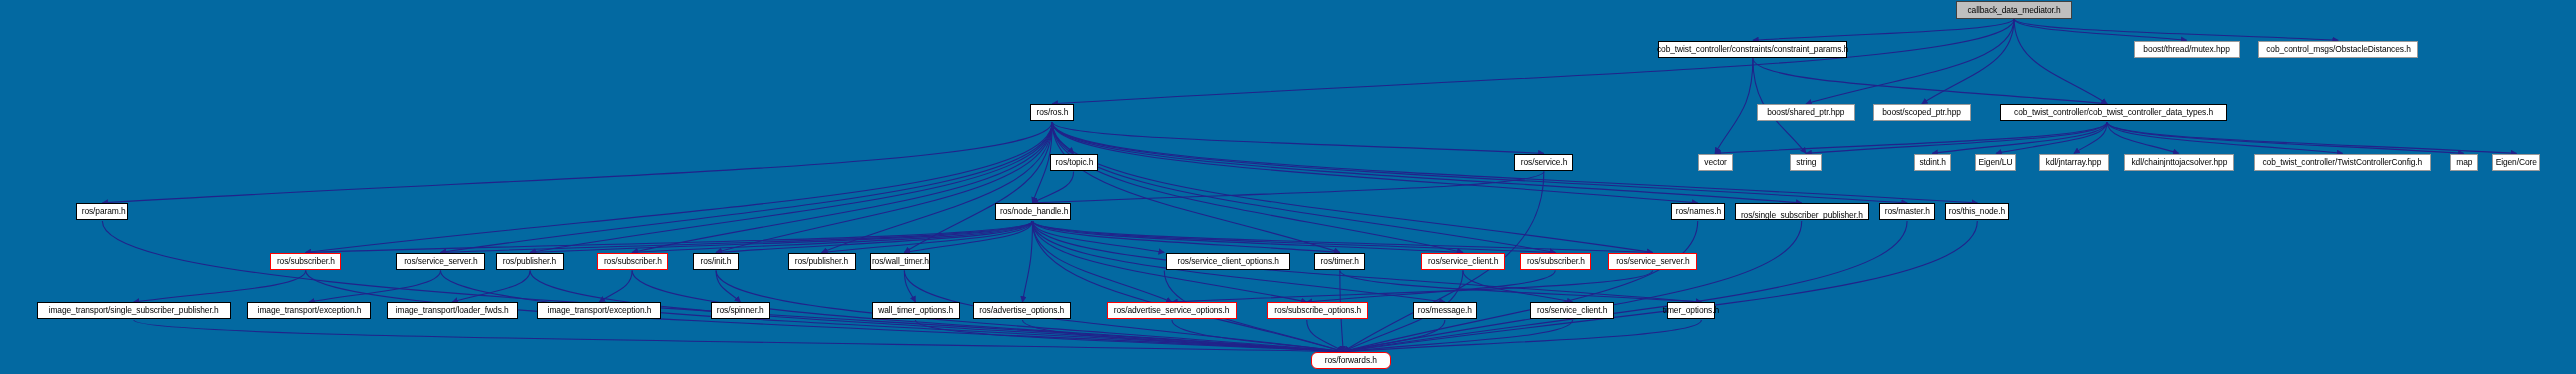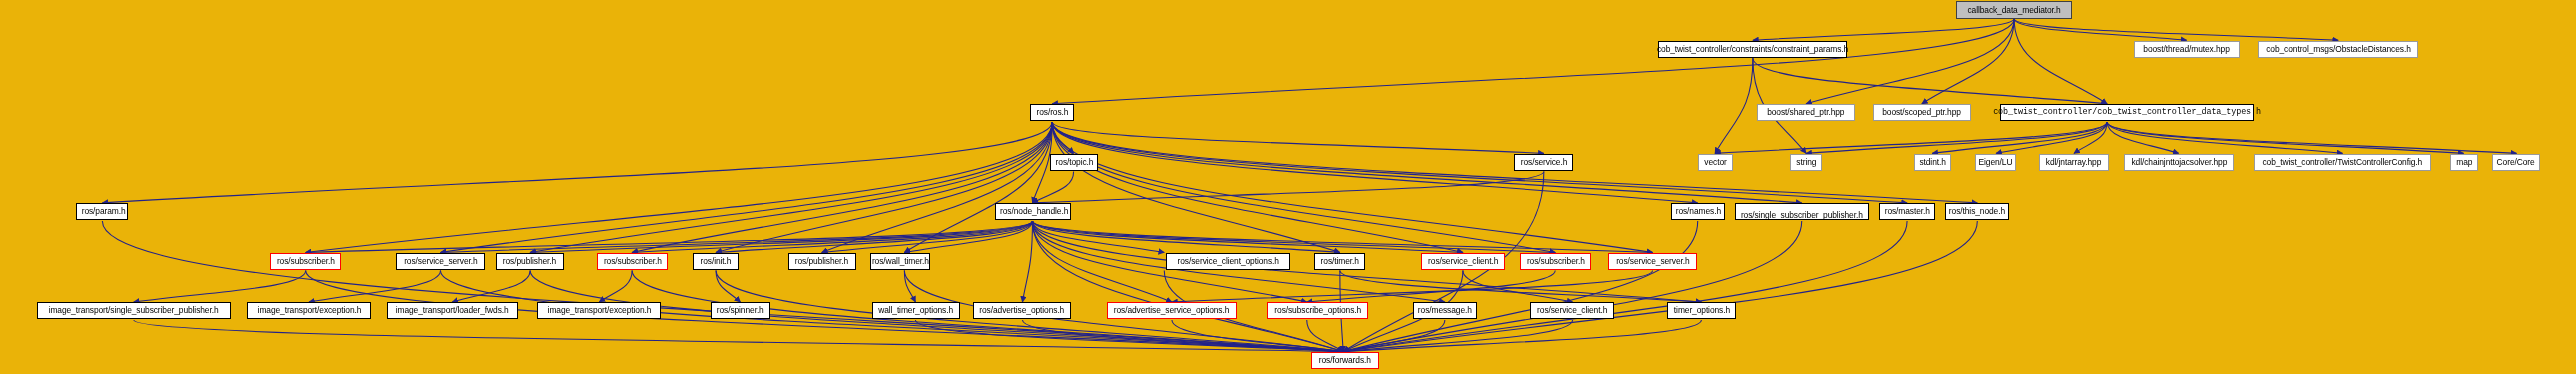--- a/index.html
+++ b/index.html
@@ -3,21 +3,21 @@
 <meta charset="utf-8">
 <style>
   html, body {
     margin: 0; padding: 0;
     background: #ffffff;
   }
   #graph {
     position: relative;
     width: 2576px;
     height: 375px;
-    background: #eab308;
+    background: #0369a1;
     font-family: "Liberation Sans", sans-serif;
     overflow: hidden;
   }
   #edges {
     position: absolute;
     left: 0; top: 0;
     width: 2576px;
     height: 375px;
     pointer-events: none;
   }
@@ -169,21 +169,21 @@
       </div>
       <div class="node " style="left: 2258px; top: 41px; width: 160px;">
         <span class="node-label">cob_control_msgs/ObstacleDistances.h</span>
       </div>
       <div class="node " style="left: 1757px; top: 104px; width: 98px;">
         <span class="node-label">boost/shared_ptr.hpp</span>
       </div>
       <div class="node " style="left: 1873px; top: 104px; width: 98px;">
         <span class="node-label">boost/scoped_ptr.hpp</span>
       </div>
-      <div class="node solid" style="left: 2000px; top: 104px; width: 254px; font-family: Liberation Mono, monospace;">
+      <div class="node solid" style="left: 2000px; top: 104px; width: 227px;">
         <span class="node-label">cob_twist_controller/cob_twist_controller_data_types.h</span>
       </div>
       <div class="node solid" style="left: 1030px; top: 104px; width: 44px;">
         <span class="node-label">ros/ros.h</span>
       </div>
       <div class="node solid" style="left: 1514px; top: 154px; width: 59px;">
         <span class="node-label">ros/service.h</span>
       </div>
       <div class="node " style="left: 1698px; top: 154px; width: 35px;">
         <span class="node-label">vector</span>
@@ -203,21 +203,21 @@
       <div class="node " style="left: 2124px; top: 154px; width: 110px;">
         <span class="node-label">kdl/chainjnttojacsolver.hpp</span>
       </div>
       <div class="node " style="left: 2254px; top: 154px; width: 177px;">
         <span class="node-label">cob_twist_controller/TwistControllerConfig.h</span>
       </div>
       <div class="node " style="left: 2450px; top: 154px; width: 28px;">
         <span class="node-label">map</span>
       </div>
       <div class="node " style="left: 2492px; top: 154px; width: 48px;">
-        <span class="node-label">Core/Core</span>
+        <span class="node-label">Eigen/Core</span>
       </div>
       <div class="node solid" style="left: 1050px; top: 154px; width: 48px;">
         <span class="node-label">ros/topic.h</span>
       </div>
       <div class="node solid" style="left: 76px; top: 203px; width: 52px; padding-left: 8px;">
         <span class="node-label">ros/param.h</span>
       </div>
       <div class="node solid" style="left: 995px; top: 203px; width: 76px; padding-left: 6px;">
         <span class="node-label">ros/node_handle.h</span>
       </div>
@@ -295,21 +295,21 @@
       </div>
       <div class="node red" style="left: 1256px; top: 302px; width: 101px; margin-left: 11px;">
         <span class="node-label">ros/subscribe_options.h</span>
       </div>
       <div class="node solid" style="left: 1413px; top: 302px; width: 64px;">
         <span class="node-label">ros/message.h</span>
       </div>
       <div class="node solid" style="left: 1530px; top: 302px; width: 84px;">
         <span class="node-label">ros/service_client.h</span>
       </div>
-      <div class="node solid" style="left: 1667px; top: 302px; width: 69px;">
+      <div class="node solid" style="left: 1667px; top: 302px; width: 48px;">
         <span class="node-label">timer_options.h</span>
       </div>
-      <div class="node red" style="left: 1311px; top: 352px; width: 68px;">
+      <div class="node red" style="left: 1311px; top: 352px; width: 80px; border-radius: 6px;">
         <span class="node-label">ros/forwards.h</span>
       </div>
     </div>
 </div>
 
 
 </body></html>

